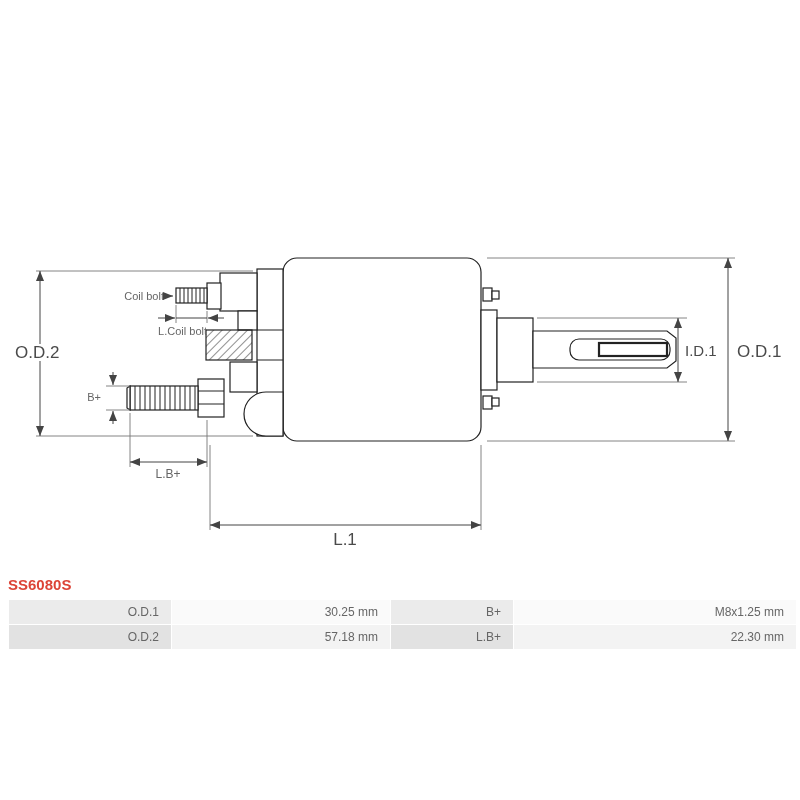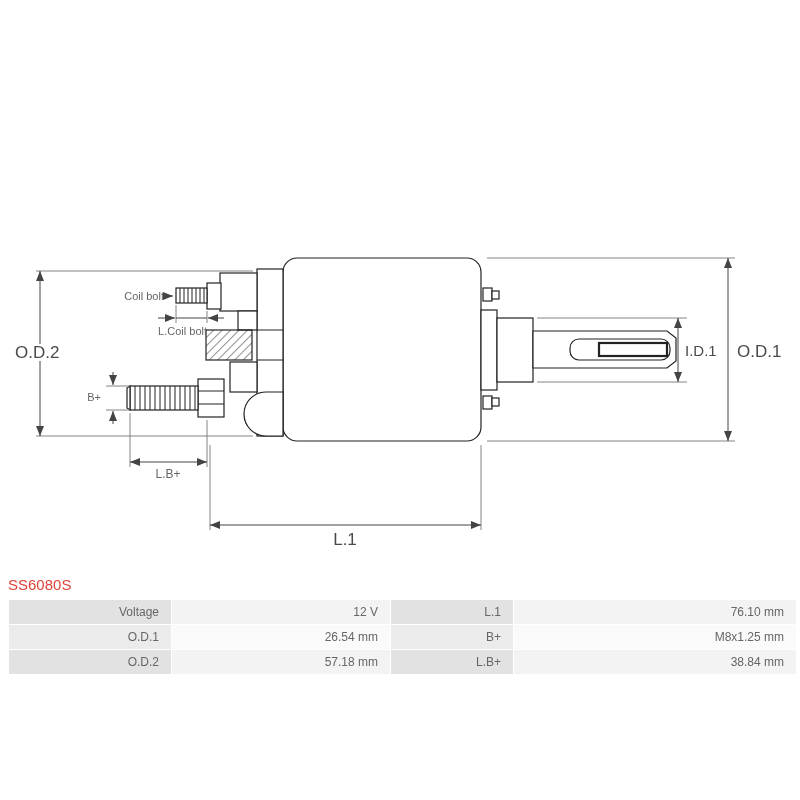--- a/index.html
+++ b/index.html
@@ -7,21 +7,21 @@
   .stage{width:800px;}
   svg{display:block;}
   svg text{font-family:"Liberation Sans",sans-serif;}
   .dim-lg{font-size:17px;fill:#4a4a4a;}
   .dim-md{font-size:15px;fill:#4a4a4a;}
   .dim-sm{font-size:11px;fill:#666;}
   .outline{fill:#fff;stroke:#222;stroke-width:1.2;}
   .thin{stroke:#222;stroke-width:1;fill:none;}
   .dimline{stroke:#444;stroke-width:1;fill:none;}
   .extline{stroke:#777;stroke-width:0.9;fill:none;}
-  .product-code{margin:6px 0 6px 8px;font-size:15px;font-weight:normal;color:#dc4437;}
+  .product-code{margin:6px 0 6px 8px;font-size:15px;font-weight:bold;color:#dc4437;}
   .spec-table{width:784px;margin:0 8px;border-collapse:separate;border-spacing:1px;font-size:12px;color:#666;table-layout:fixed;}
   .spec-table td{height:24px;padding:0 12px;text-align:right;vertical-align:middle;overflow:hidden;white-space:nowrap;}
   .row-odd .lbl{background:#e2e2e2;}
   .row-odd .val{background:#f3f3f3;}
   .row-even .lbl{background:#ebebeb;}
   .row-even .val{background:#fafafa;}
 </style>
 </head>
 <body>
 
@@ -153,34 +153,28 @@
   <div class="product-code">SS6080S</div>
 
   <table class="spec-table">
     <colgroup>
       <col style="width:162px">
         <col style="width:218px">
         <col style="width:122px">
         <col style="width:282px">
     </colgroup>
     <tbody>
-      <tr class="row-odd">
-        <td class="lbl">Voltage</td>
-        <td class="val">12 V</td>
-        <td class="lbl">L.1</td>
-        <td class="val">76.10 mm</td>
-      </tr>
       <tr class="row-even">
         <td class="lbl">O.D.1</td>
-        <td class="val">26.54 mm</td>
+        <td class="val">30.25 mm</td>
         <td class="lbl">B+</td>
         <td class="val">M8x1.25 mm</td>
       </tr>
       <tr class="row-odd">
         <td class="lbl">O.D.2</td>
         <td class="val">57.18 mm</td>
         <td class="lbl">L.B+</td>
-        <td class="val">38.84 mm</td>
+        <td class="val">22.30 mm</td>
       </tr>
     </tbody>
   </table>
 
 </div>
 
 </body></html>

